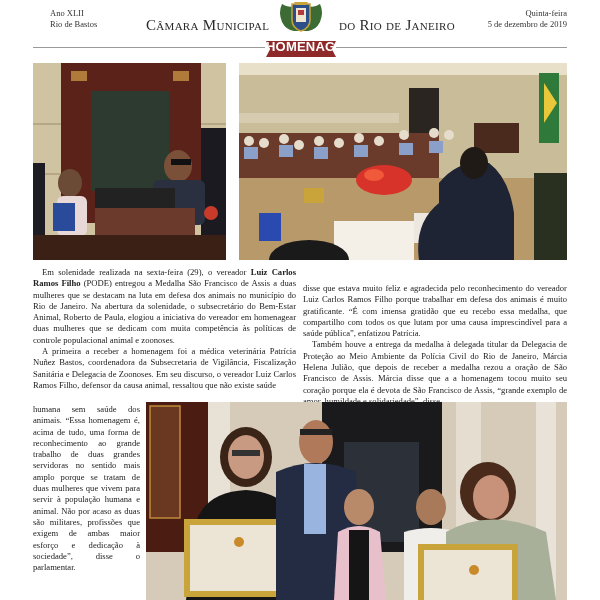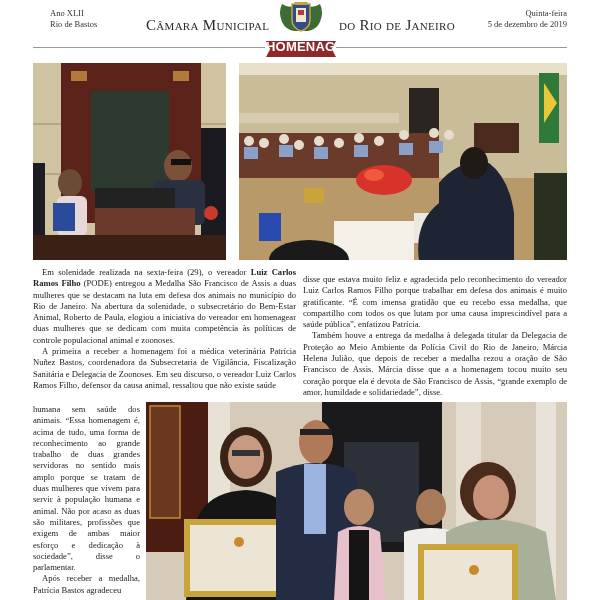--- a/index.html
+++ b/index.html
@@ -28,21 +28,21 @@
 
   .photo { position: absolute; overflow: hidden; }
   .photo1 { left: 33px; top: 63px; width: 193px; height: 197px; background: #3a2a20; }
   .photo2 { left: 239px; top: 63px; width: 328px; height: 197px; background: #b8ab8c; }
   .photo3 { left: 146px; top: 402px; width: 421px; height: 198px; background: #d9cfc0; }
 
   .col { position: absolute; font-size: 8.6px; line-height: 11.3px; text-align: justify; color: #222; }
   .col p { text-indent: 9px; }
   .col1 { left: 33px; top: 267px; width: 263px; }
   .col1b { left: 33px; top: 404px; width: 107px; }
-  .col2 { left: 303px; top: 274px; width: 264px; }
+  .col2 { left: 303px; top: 283px; width: 264px; }
   b { font-weight: bold; }
 </style>
 </head>
 <body>
 
 <div class="masthead-left">
   <div>Ano XLII</div>
   <div>Rio de Bastos</div>
 </div>
 <div class="title-left">Câmara Municipal</div>
@@ -132,21 +132,20 @@
   </svg>
 </div>
 
 <div class="col col1">
   <p><span>Em solenidade realizada na sexta-feira (29), o vereador </span><b>Luiz Carlos Ramos Filho</b><span> (PODE) entregou a Medalha São Francisco de Assis a duas mulheres que se destacam na luta em defesa dos animais no município do Rio de Janeiro. Na abertura da solenidade, o subsecretário do Bem-Estar Animal, Roberto de Paula, elogiou a iniciativa do vereador em homenagear duas mulheres que se dedicam com muita competência às políticas de controle populacional animal e zoonoses.</span></p>
   <p>A primeira a receber a homenagem foi a médica veterinária Patrícia Nuñez Bastos, coordenadora da Subsecretaria de Vigilância, Fiscalização Sanitária e Delegacia de Zoonoses. Em seu discurso, o vereador Luiz Carlos Ramos Filho, defensor da causa animal, ressaltou que não existe saúde</p>
 </div>
 
 <div class="col col1b">
   <p style="text-indent:0">humana sem saúde dos animais. “Essa homenagem é, acima de tudo, uma forma de reconhecimento ao grande trabalho de duas grandes servidoras no sentido mais amplo porque se tratam de duas mulheres que vivem para servir à população humana e animal. Não por acaso as duas são militares, profissões que exigem de ambas maior esforço e dedicação à sociedade”, disse o parlamentar.</p>
-  <p>Após receber a medalha, Patrícia Bastos agradeceu</p>
 </div>
 
 <div class="col col2">
   <p style="text-indent:0">disse que estava muito feliz e agradecida pelo reconhecimento do vereador Luiz Carlos Ramos Filho  porque trabalhar em defesa dos animais é muito gratificante. “É com imensa gratidão que eu recebo essa medalha, que compartilho com todos os que lutam por uma causa imprescindível para a saúde pública”, enfatizou Patrícia.</p>
   <p>Também houve a entrega da medalha à delegada titular da Delegacia de Proteção ao Meio Ambiente da Polícia Civil do Rio de Janeiro, Márcia Helena Julião, que depois de receber a medalha rezou a oração de São Francisco de Assis. Márcia disse que a a homenagem tocou muito seu coração porque ela é devota de São Francisco de Assis, “grande exemplo de amor, humildade e solidariedade”, disse.</p>
 </div>
 
 <div class="photo photo3">
   <svg width="421" height="198" viewBox="0 0 421 198">
     <rect width="421" height="198" fill="#d6cbb8"></rect>

